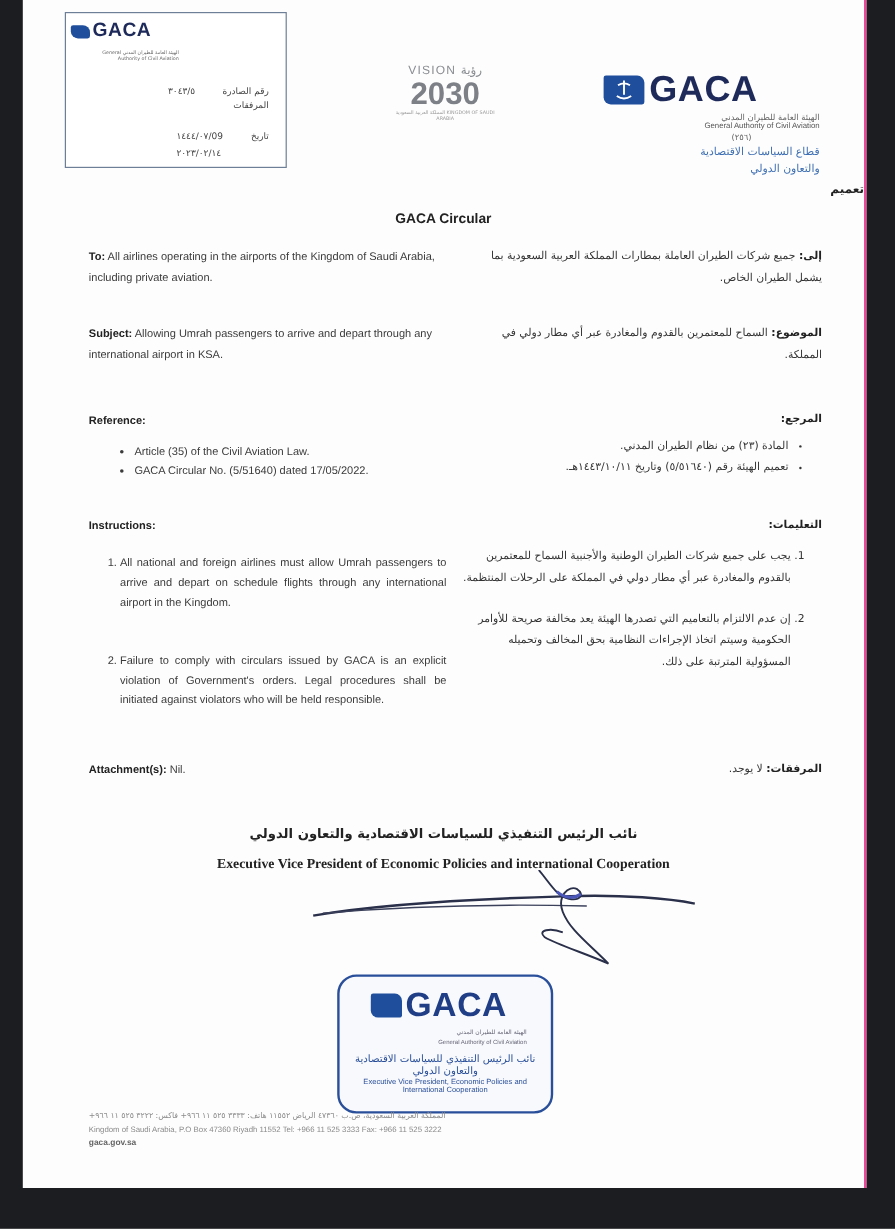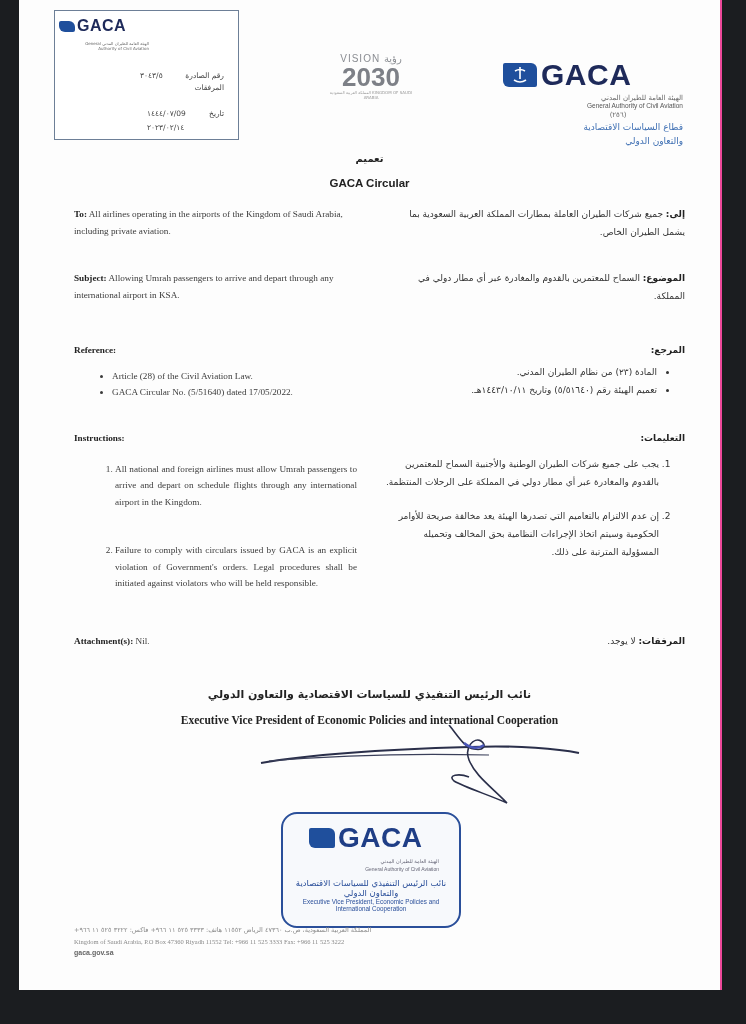--- a/index.html
+++ b/index.html
@@ -5,21 +5,21 @@
   html, body { margin:0; padding:0; }
   body {
     width:746px; height:1024px; background:#1b1d20; position:relative; overflow:hidden;
     font-family:"DejaVu Sans", sans-serif;
   }
   .page {
     position:absolute; left:19px; top:0; width:701px; height:990px;
     background:#fdfdfd; border-right:2px solid #ec4899;
   }
   .ar { direction:rtl; text-align:right; font-family:"DejaVu Sans", sans-serif; }
-  .en { font-family:Liberation Serif, serif; color:#3b3b3b; }
+  .en { font-family:Liberation Sans, sans-serif; color:#3b3b3b; }
 
   
   .stamp-box {
     position:absolute; left:35px; top:10px; width:183px; height:128px;
     border:1.5px solid #6d7f97; background:#fff;
   }
   .gaca-mini { position:absolute; left:4px; top:6px; display:flex; align-items:center; }
   .gaca-flag { background:#1f4f9c; border-radius:2px 6px 2px 6px; }
   .gaca-word { font-family:"Liberation Sans", sans-serif; font-weight:bold; color:#1e2a5a; letter-spacing:0.5px; }
   .stamp-sub { position:absolute; left:24px; top:30px; font-size:4px; color:#666; width:70px; line-height:5px; }
@@ -34,30 +34,30 @@
   
   .logo { position:absolute; left:484px; top:60px; width:180px; }
   .logo-row { display:flex; align-items:center; }
   .logo .gaca-flag { width:34px; height:24px; margin-right:4px; position:relative; }
   .logo .gaca-word { font-size:30px; line-height:30px; }
   .logo .ar-name { font-size:7px; color:#666; text-align:right; margin-top:4px; }
   .logo .en-name { font-size:6.5px; color:#555; text-align:right; font-family:"Liberation Sans", sans-serif; }
   .logo .code { font-size:7px; color:#666; text-align:center; padding-left:50px; margin-top:2px; }
   .logo .dept { font-size:9px; color:#3e6fb3; text-align:right; line-height:12px; margin-top:2px; }
 
-  .title-ar { position:absolute; left:0; width:701px; top:153px; text-align:center; font-size:10px; font-weight:bold; color:#222; }
+  .title-ar { position:absolute; left:0; width:701px; top:153px; text-align:right; font-size:10px; font-weight:bold; color:#222; }
   .title-en { position:absolute; left:0; width:701px; top:177px; text-align:center; font-family:"Liberation Sans", sans-serif; font-size:11.5px; font-weight:bold; color:#222; }
 
   .col-en { position:absolute; left:55px; width:300px; font-size:9.2px; line-height:16.5px; }
   .col-ar { position:absolute; right:35px; width:300px; font-size:9px; line-height:18px; color:#333; }
   .b { font-weight:bold; color:#222; }
   ul.en-list { margin:0; padding-left:38px; }
   ul.en-list li { list-style:disc; }
   ul.ar-list { margin:0; padding-right:28px; padding-left:0; }
-  ol.en-ol { margin:17px; padding-left:24px; }
+  ol.en-ol { margin:2px; padding-left:24px; }
   ol.en-ol li { text-align:justify; }
   ol.ar-ol { margin:0; padding-right:26px; padding-left:0; }
 
   .sig-ar { position:absolute; left:0; width:701px; top:688px; text-align:center; font-size:11px; font-weight:bold; color:#222; direction:rtl; }
   .sig-en { position:absolute; left:0; width:701px; top:714px; text-align:center; font-family:Liberation Serif, serif; font-size:11.5px; font-weight:bold; color:#222; }
 
   .seal {
     position:absolute; left:262px; top:812px; width:176px; height:112px;
     border:2px solid #2a4f9a; border-radius:16px; background:#f7f9fc;
   }
@@ -131,21 +131,21 @@
     <span>Allowing Umrah passengers to arrive and depart through any international airport in KSA.</span>
   </div>
   <div class="col-ar ar" style="top:269px;">
     <span class="b">الموضوع:</span>
     <span>السماح للمعتمرين بالقدوم والمغادرة عبر أي مطار دولي في المملكة.</span>
   </div>
 
   <div class="col-en en" style="top:342px;">
     <div class="b">Reference:</div>
     <ul class="en-list" style="margin-top:9px;">
-      <li>Article (28) of the Civil Aviation Law.</li>
+      <li>Article (35) of the Civil Aviation Law.</li>
       <li>GACA Circular No. (5/51640) dated 17/05/2022.</li>
     </ul>
   </div>
   <div class="col-ar ar" style="top:341px;">
     <div class="b">المرجع:</div>
     <ul class="ar-list" style="margin-top:4px;">
       <li>المادة (٢٣) من نظام الطيران المدني.</li>
       <li>تعميم الهيئة رقم (٥/٥١٦٤٠) وتاريخ ١٤٤٣/١٠/١١هـ.</li>
     </ul>
   </div>

